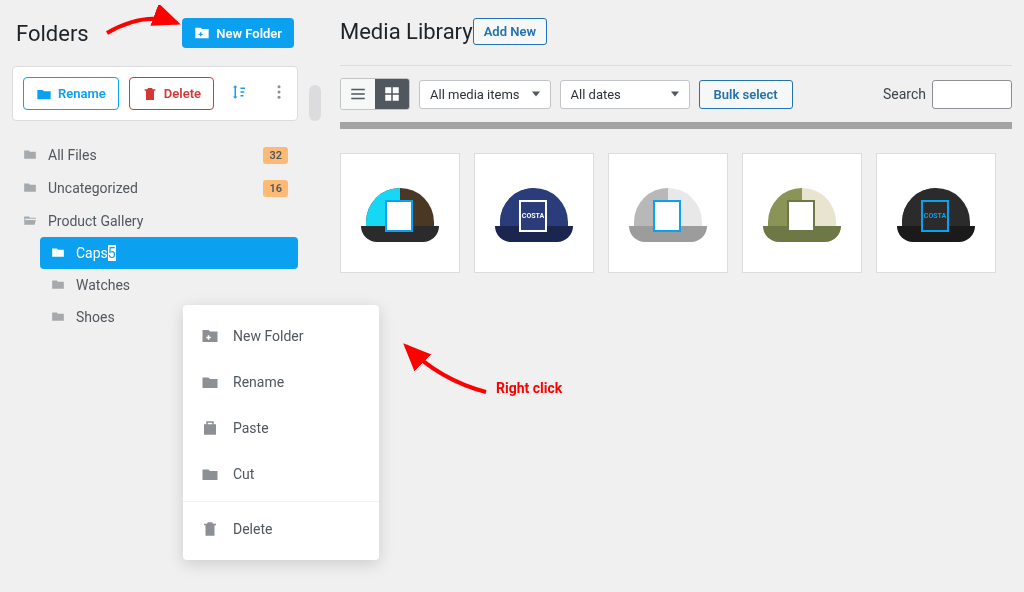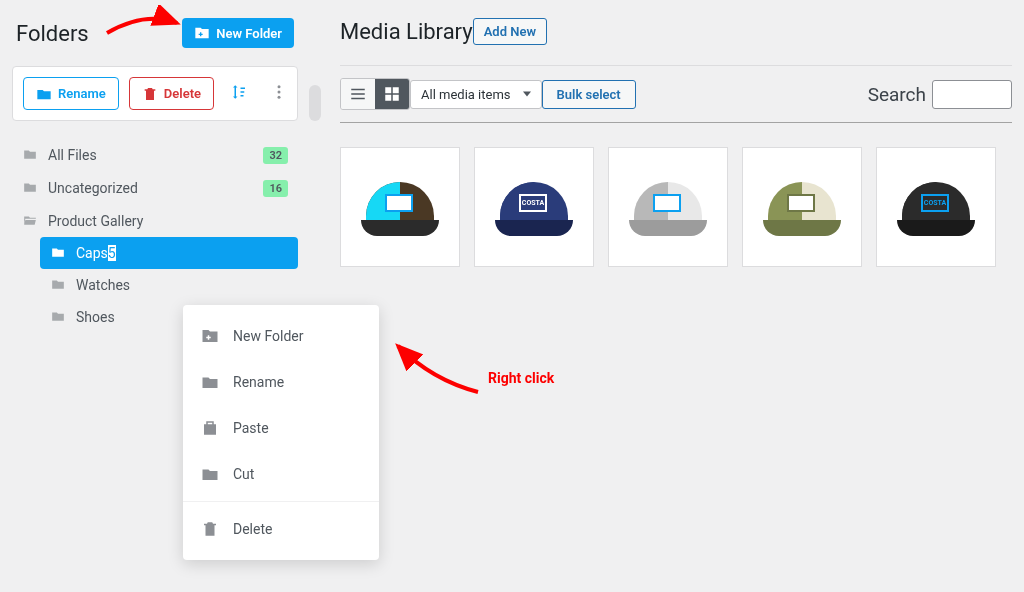--- a/index.html
+++ b/index.html
@@ -17,72 +17,72 @@
 .tool-btn.red { border-color: #d63638; color: #d63638; }
 .tool-btn.red svg { fill: #d63638; }
 .tool-icon { background: transparent; border: none; color: #0ba0f0; padding: 6px; cursor: pointer; }
 .tool-icon svg { width: 18px; height: 18px; fill: #0ba0f0; }
 .dots-icon { color: #8c8f94; }
 .dots-icon svg { fill: #8c8f94; }
 
 .folder-list { }
 .folder-item { display: flex; align-items: flex-start; padding: 8px 10px; color: #50575e; font-size: 14px; cursor: pointer; }
 .folder-item svg { width: 16px; height: 14px; fill: #a7aaad; margin-right: 10px; flex-shrink: 0; }
-.folder-item .count { margin-left: auto; background: #86efac; border-radius: 3px; padding: 2px 6px; font-size: 11px; color: #50575e; font-weight: 600; }
+.folder-item .count { margin-left: auto; background: #fdba74; border-radius: 3px; padding: 2px 6px; font-size: 11px; color: #50575e; font-weight: 600; }
 .folder-input { width: 100%; border: 1px solid #c3c4c7; border-radius: 3px; padding: 6px 10px 6px 32px; font-size: 13px; margin: 4px 0 12px 0; color: #8c8f94; position: relative; }
 .folder-input-wrap { position: relative; }
 .folder-input-wrap svg { position: absolute; left: 8px; top: 50%; transform: translateY(-60%); width: 16px; height: 14px; fill: #a7aaad; }
 
 .tree { margin-left: 0; }
 .tree-item { display: flex; align-items: flex-start; padding: 8px 10px; color: #50575e; font-size: 14px; cursor: pointer; }
 .tree-item svg { width: 16px; height: 14px; fill: #a7aaad; margin-right: 10px; }
 .tree-item.active { background: #0ba0f0; color: #fff; border-radius: 4px; }
 .tree-item.active svg { fill: #fff; }
 .tree-item.active .count { background: #fff; color: #0ba0f0; }
 .tree-children { margin-left: 28px; }
 
 .divider-handle { position: absolute; left: 309px; top: 85px; width: 12px; height: 36px; background: #dcdcde; border-radius: 6px; }
 
 .main { margin-left: 322px; padding: 18px 12px 18px 18px; height: 100%; }
 .main-header { display: flex; align-items: center; gap: 0; margin-bottom: 20px; }
 .main-title { font-size: 22px; font-weight: 400; color: #1d2327; }
 .add-new-btn { border: 1px solid #2271b1; color: #2271b1; background: #f6f7f7; border-radius: 3px; padding: 5px 10px; font-size: 13px; font-weight: 600; cursor: pointer; }
 
-.filter-bar { display: flex; align-items: center; gap: 0; padding: 12px 0; border-top: 1px solid #dcdcde; border-bottom: 1px solid #a3a3a3; margin-bottom: 24px; }
+.filter-bar { display: flex; align-items: center; gap: 9px; padding: 12px 0; border-top: 1px solid #dcdcde; border-bottom: 7px solid #a3a3a3; margin-bottom: 24px; }
 .view-toggle { display: flex; border: 1px solid #c3c4c7; border-radius: 3px; overflow: hidden; }
 .view-btn { background: #f6f7f7; border: none; padding: 6px 8px; cursor: pointer; }
 .view-btn.active { background: #50575e; }
 .view-btn svg { width: 18px; height: 18px; fill: #50575e; display: block; }
 .view-btn.active svg { fill: #fff; }
 .select-box { border: 1px solid #c3c4c7; border-radius: 3px; padding: 6px 30px 6px 10px; font-size: 13px; background: #fff; color: #2c3338; cursor: pointer; position: relative; min-width: 130px; }
 .select-box::after { content: ''; position: absolute; right: 10px; top: 50%; transform: translateY(-50%); border-left: 4px solid transparent; border-right: 4px solid transparent; border-top: 5px solid #50575e; }
 .bulk-btn { border: 1px solid #2271b1; color: #2271b1; background: #f6f7f7; border-radius: 3px; padding: 6px 14px; font-size: 13px; font-weight: 600; cursor: pointer; }
 .search-wrap { margin-left: auto; display: flex; align-items: center; gap: 6px; }
-.search-label { font-size: 19px; color: #3c434a; margin-left: 16px; }
+.search-label { font-size: 14px; color: #3c434a; margin-left: 16px; }
 .search-input { border: 1px solid #8c8f94; border-radius: 3px; padding: 6px 8px; font-size: 13px; width: 80px; }
 
 .media-grid { display: flex; gap: 14px; flex-wrap: wrap; }
 .media-item { width: 120px; height: 120px; background: #fff; border: 1px solid #dcdcde; display: flex; align-items: center; justify-content: center; cursor: pointer; position: relative; }
 
 
 .cap { width: 90px; height: 70px; position: relative; }
 .cap-crown { position: absolute; width: 68px; height: 46px; border-radius: 40px 40px 8px 8px; top: 10px; left: 11px; }
 .cap-bill { position: absolute; width: 78px; height: 16px; border-radius: 0 0 40px 40px; bottom: 6px; left: 6px; }
 .cap-panel { position: absolute; width: 34px; height: 46px; border-radius: 40px 0 0 8px; top: 10px; left: 11px; }
-.cap-logo { position: absolute; width: 28px; height: 18px; background: #fff; border: 2px solid currentColor; left: 30px; top: 22px; font-size: 7px; display: flex; align-items: center; justify-content: center; font-weight: 700; }
+.cap-logo { position: absolute; width: 28px; height: 32px; background: #fff; border: 2px solid currentColor; left: 30px; top: 22px; font-size: 7px; display: flex; align-items: center; justify-content: center; font-weight: 700; }
 
 .context-menu { position: absolute; left: 183px; top: 305px; width: 196px; background: #fff; border-radius: 4px; box-shadow: 0 4px 16px rgba(0,0,0,0.15); padding: 8px 0; z-index: 100; }
 .ctx-item { display: flex; align-items: center; padding: 14px 18px; font-size: 14px; color: #50575e; cursor: pointer; }
 .ctx-item svg { width: 18px; height: 18px; fill: #8c8f94; margin-right: 14px; }
 .ctx-item:last-child { border-top: 1px solid #f0f0f1; margin-top: 4px; padding-top: 18px; }
 
 .arrow-red { position: absolute; color: #fd0000; font-weight: 700; z-index: 50; }
 .arrow1 { left: 105px; top: 5px; }
 .arrow1 svg { width: 78px; height: 32px; }
-.arrow2 { left: 392px; top: 340px; display: flex; align-items: flex-start; gap: 6px; }
+.arrow2 { left: 400px; top: 340px; display: flex; align-items: flex-end; gap: 6px; }
 .arrow2 svg { width: 90px; height: 56px; }
 .arrow2 span { font-size: 14px; margin-top: 30px; }
 </style>
 </head>
 <body>
 
 <div class="sidebar">
   <div class="sidebar-header">
     <div class="sidebar-title">Folders</div>
     <button class="new-folder-btn">
@@ -183,20 +183,21 @@
             <path d="M3 5h18v2H3V5zm0 6h18v2H3v-2zm0 6h18v2H3v-2z"></path>
           </svg>
       </button>
       <button class="view-btn active">
         <svg viewBox="0 0 24 24">
             <path d="M3 3h8v8H3V3zm10 0h8v8h-8V3zM3 13h8v8H3v-8zm10 0h8v8h-8v-8z"></path>
           </svg>
       </button>
     </div>
     <div class="select-box">All media items</div>
+    <div class="select-box">All dates</div>
     <button class="bulk-btn">Bulk select</button>
     <div class="search-wrap">
       <span class="search-label">Search</span>
       <input class="search-input" style="">
     </div>
   </div>
 
   <div class="media-grid" id="media-grid">
       <div class="media-item">
         <div class="cap">

